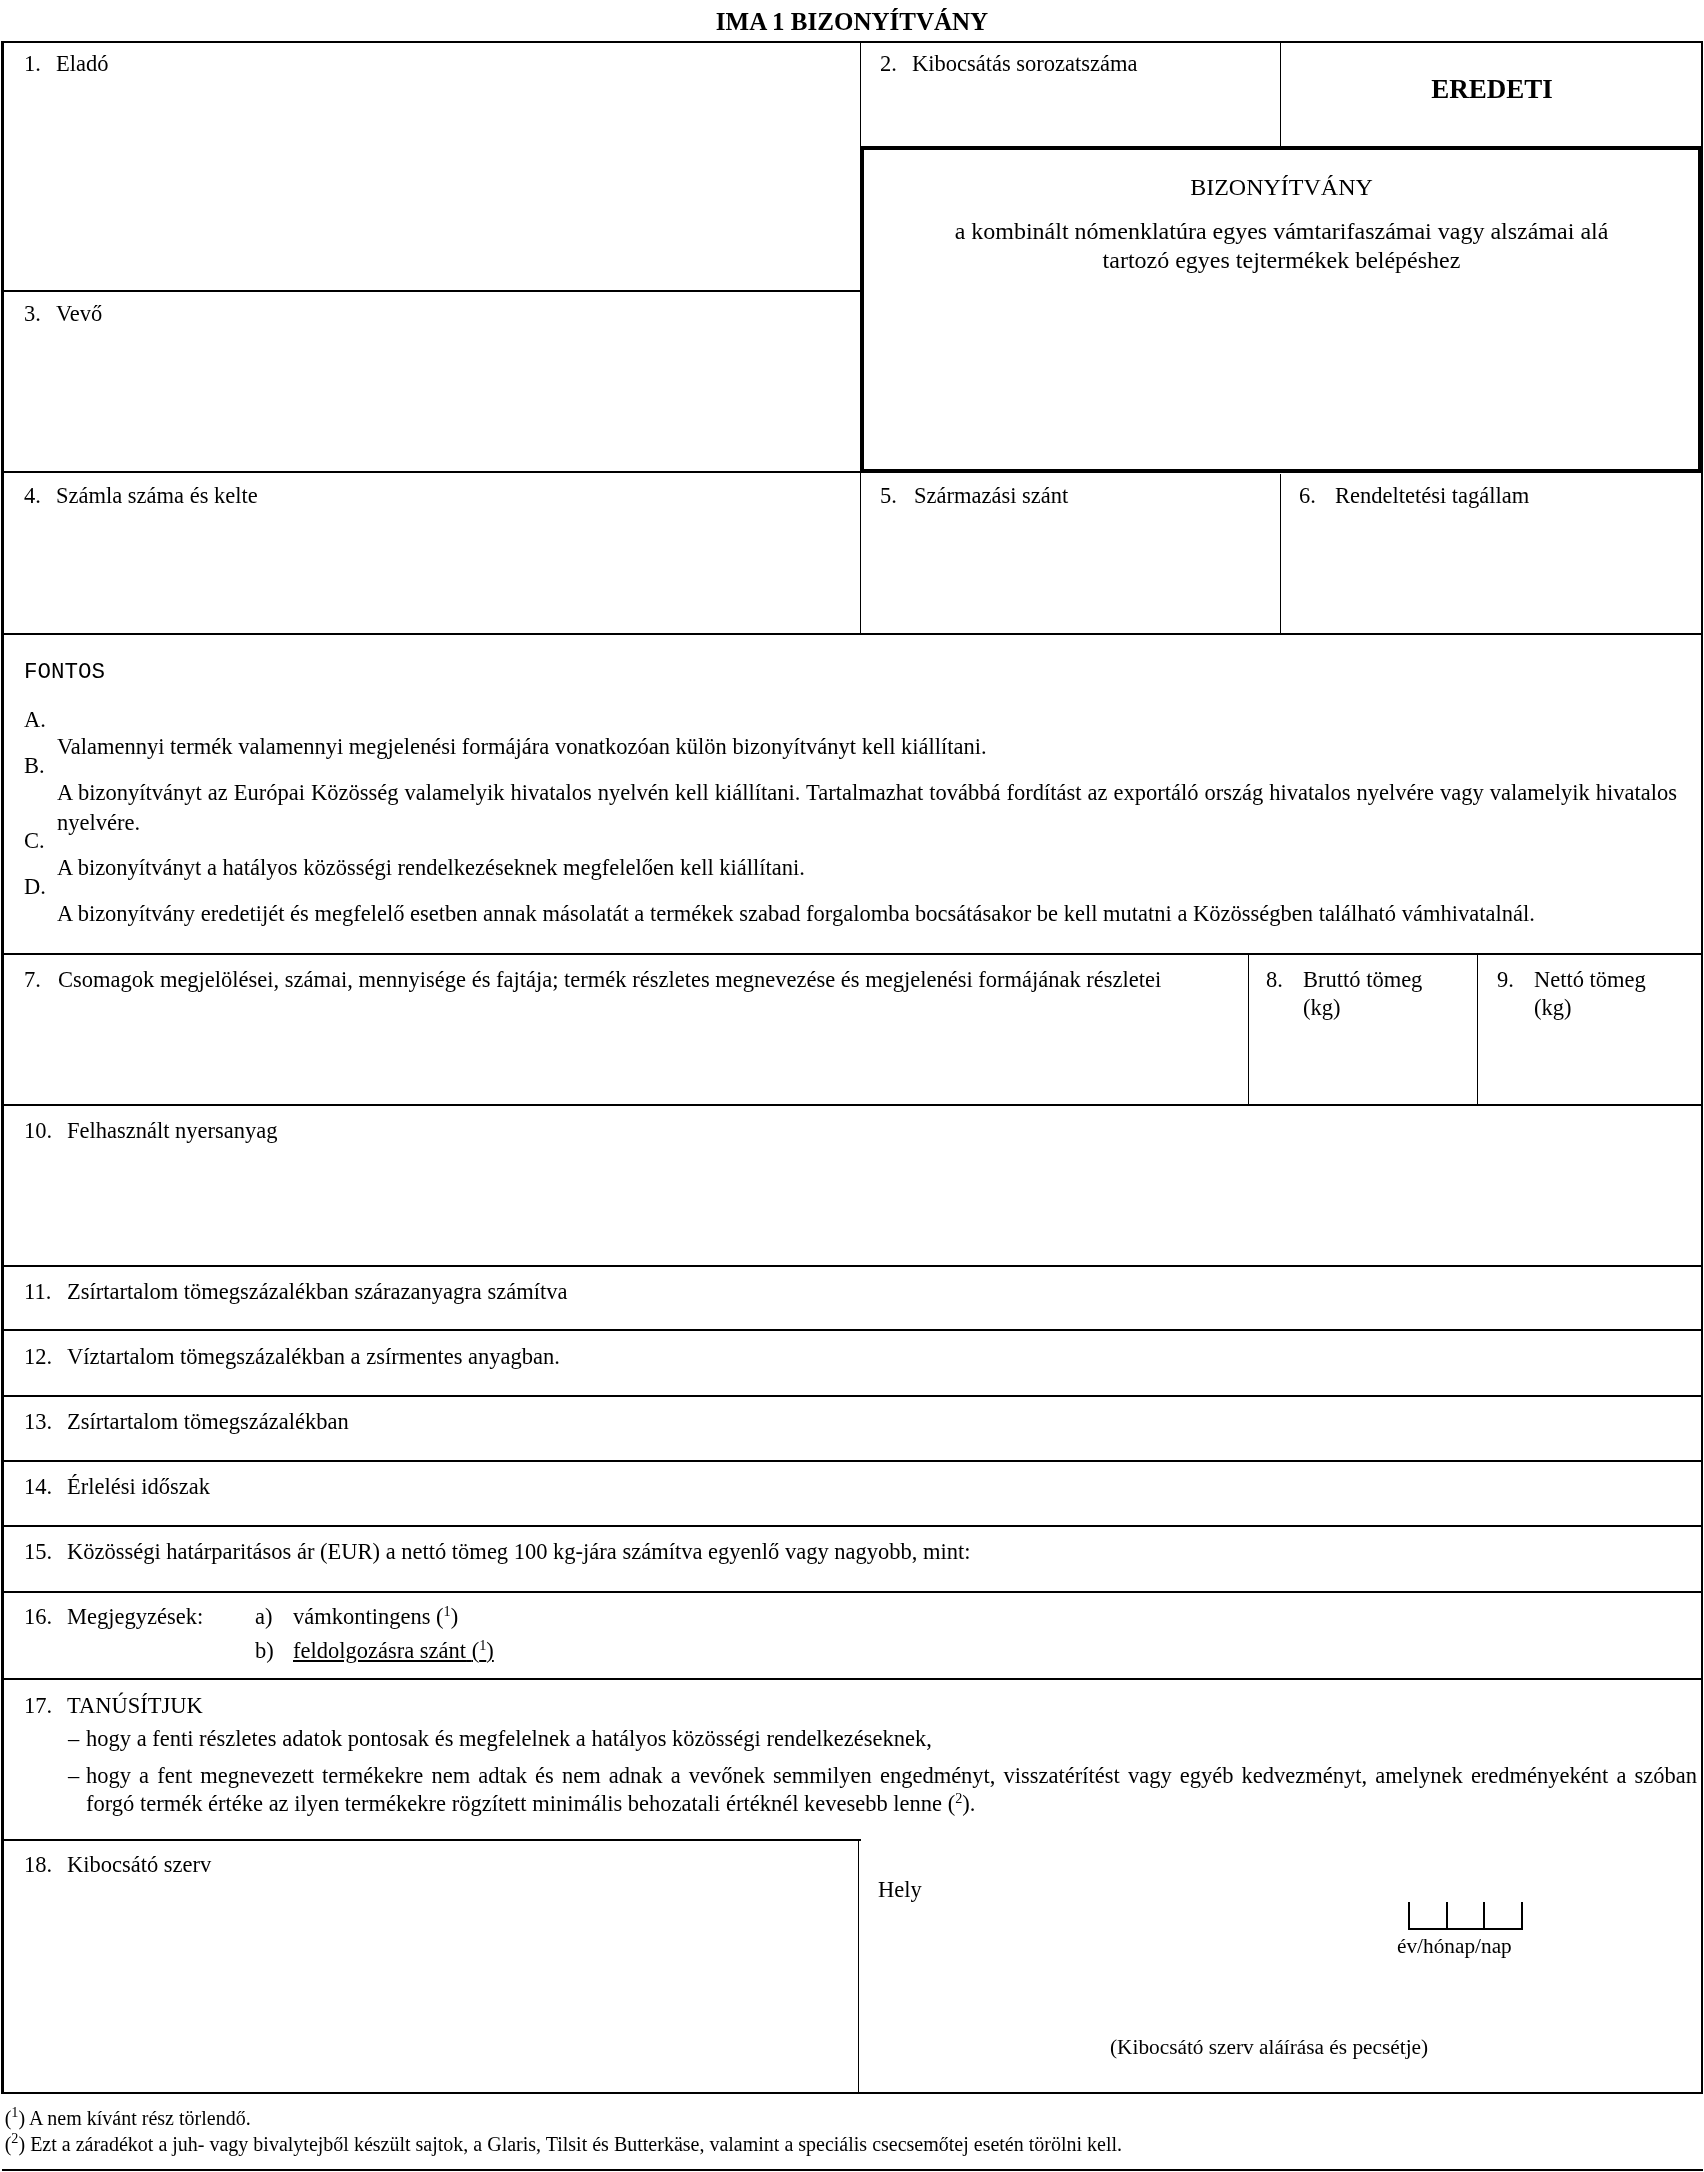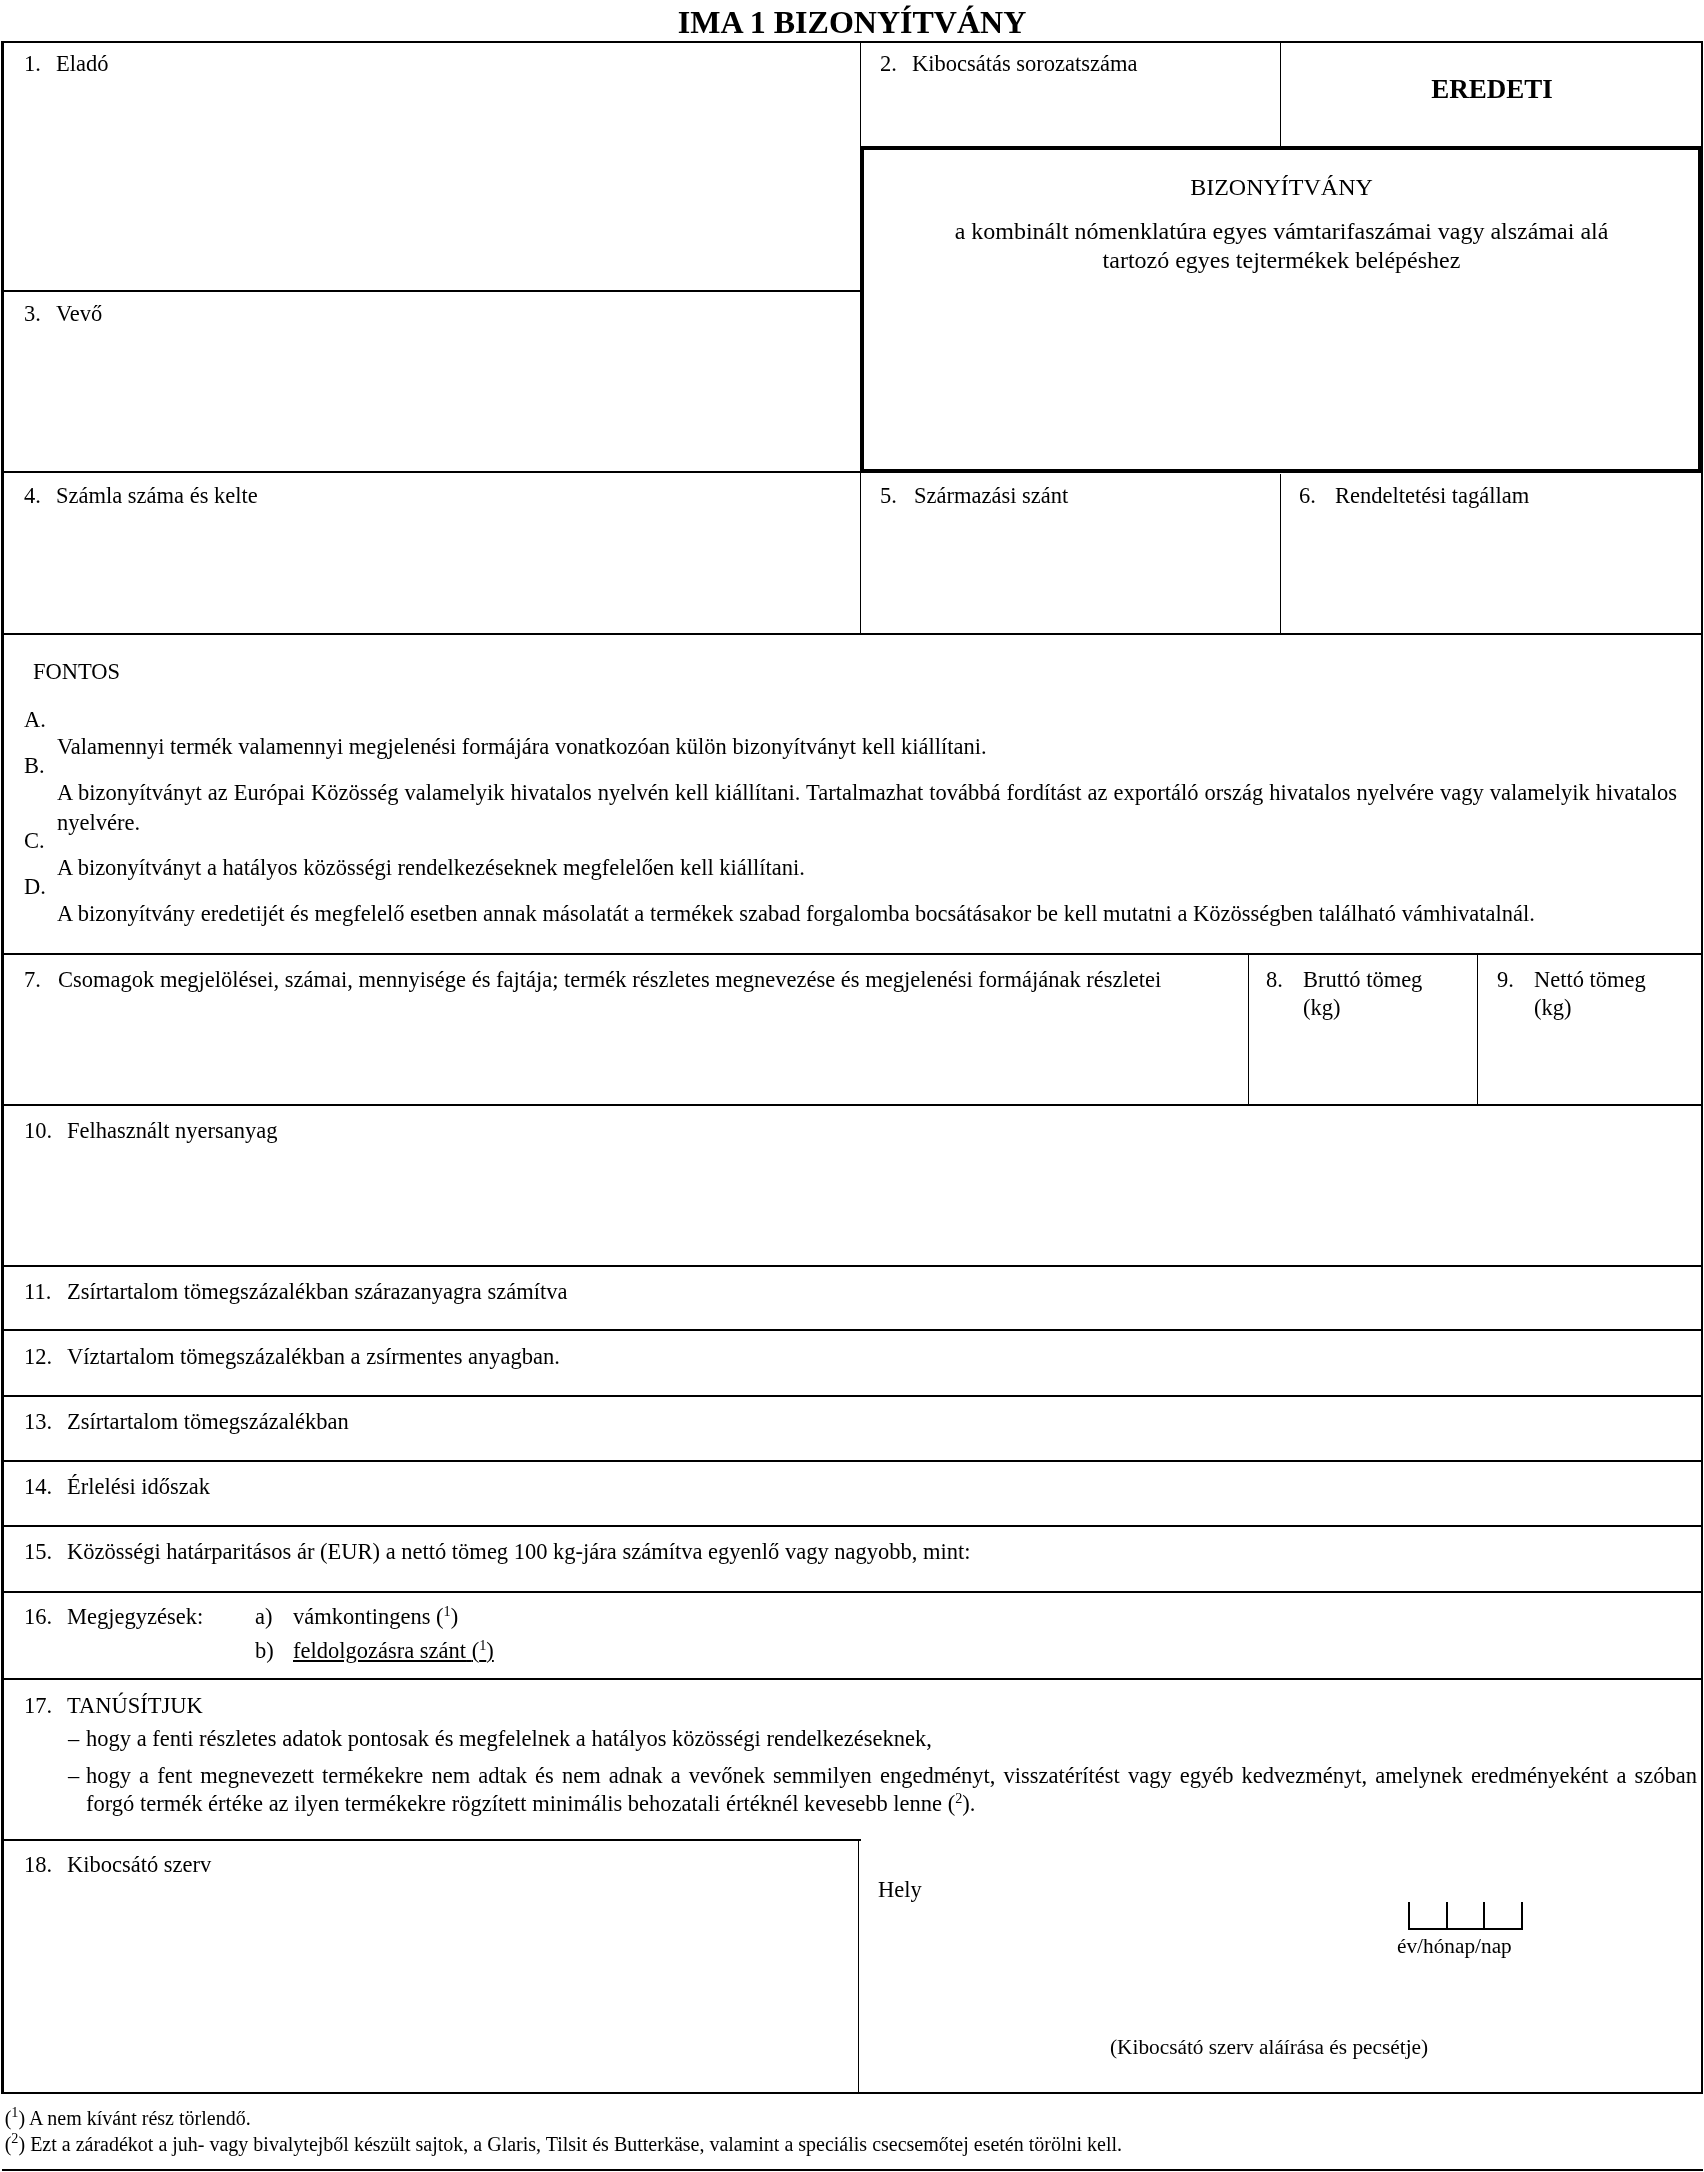--- a/index.html
+++ b/index.html
@@ -5,21 +5,21 @@
   html, body { margin: 0; padding: 0; background: #ffffff; }
   body { width: 1704px; height: 2172px; position: relative; overflow: hidden;
          font-family: "Liberation Serif", "DejaVu Serif", serif; color: #000; }
   .hl { position: absolute; background: #000; height: 2.4px; }
   .vl { position: absolute; background: #000; width: 1.2px; }
   .vl.thick { width: 2.4px; }
   .txt { position: absolute; font-size: 22.5px; line-height: 28.4px; white-space: nowrap; }
   .wrap { white-space: normal; }
   .num { display: inline-block; }
   .title { position: absolute; left: 0; width: 1704px; top: 3.6px; text-align: center;
-           font-size: 32px; font-weight: bold; line-height: 36px; }
+           font-size: 25px; font-weight: bold; line-height: 36px; }
   .eredeti { position: absolute; left: 1281px; width: 422px; top: 71px; text-align: center;
              font-size: 27px; font-weight: bold; line-height: 36px; }
   .thickbox { position: absolute; left: 860px; top: 146px; width: 834px; height: 319px;
               border: 4.1px solid #000; }
   .cert-head { position: absolute; left: 864px; width: 835px; text-align: center;
                font-size: 24px; line-height: 30px; }
   .fontos-item { position: absolute; left: 24px; width: 1653px; font-size: 22.5px; line-height: 30px;
                  text-align: justify; }
   .fontos-item .lbl { position: absolute; left: 0; top: 0; }
   .fontos-item .body { display: block; margin-left: 33px; margin-top: 27px; }
@@ -101,21 +101,21 @@
 </div>
 
 <div class="txt" style="left:880px; top:482px;">
   <span class="num" style="width:34px;">5.</span><span>Származási szánt</span>
 </div>
 
 <div class="txt" style="left:1299px; top:482px;">
   <span class="num" style="width:36px;">6.</span><span>Rendeltetési tagállam</span>
 </div>
 
-<div class="txt" style="left:33px; top:658px;">FONTOS</div>
+<div class="txt" style="left:24px; top:658px;font-family:Liberation Mono, monospace;">FONTOS</div>
 
 <div class="fontos-item" style="top:705px;">
   <span class="lbl">A.</span>
   <span class="body">Valamennyi termék valamennyi megjelenési formájára vonatkozóan külön bizonyítványt kell kiállítani.</span>
 </div>
 <div class="fontos-item" style="top:751px;">
   <span class="lbl">B.</span>
   <span class="body">A bizonyítványt az Európai Közösség valamelyik hivatalos nyelvén kell kiállítani. Tartalmazhat továbbá fordítást az exportáló ország hivatalos nyelvére vagy valamelyik hivatalos nyelvére.</span>
 </div>
 <div class="fontos-item" style="top:826px;">

